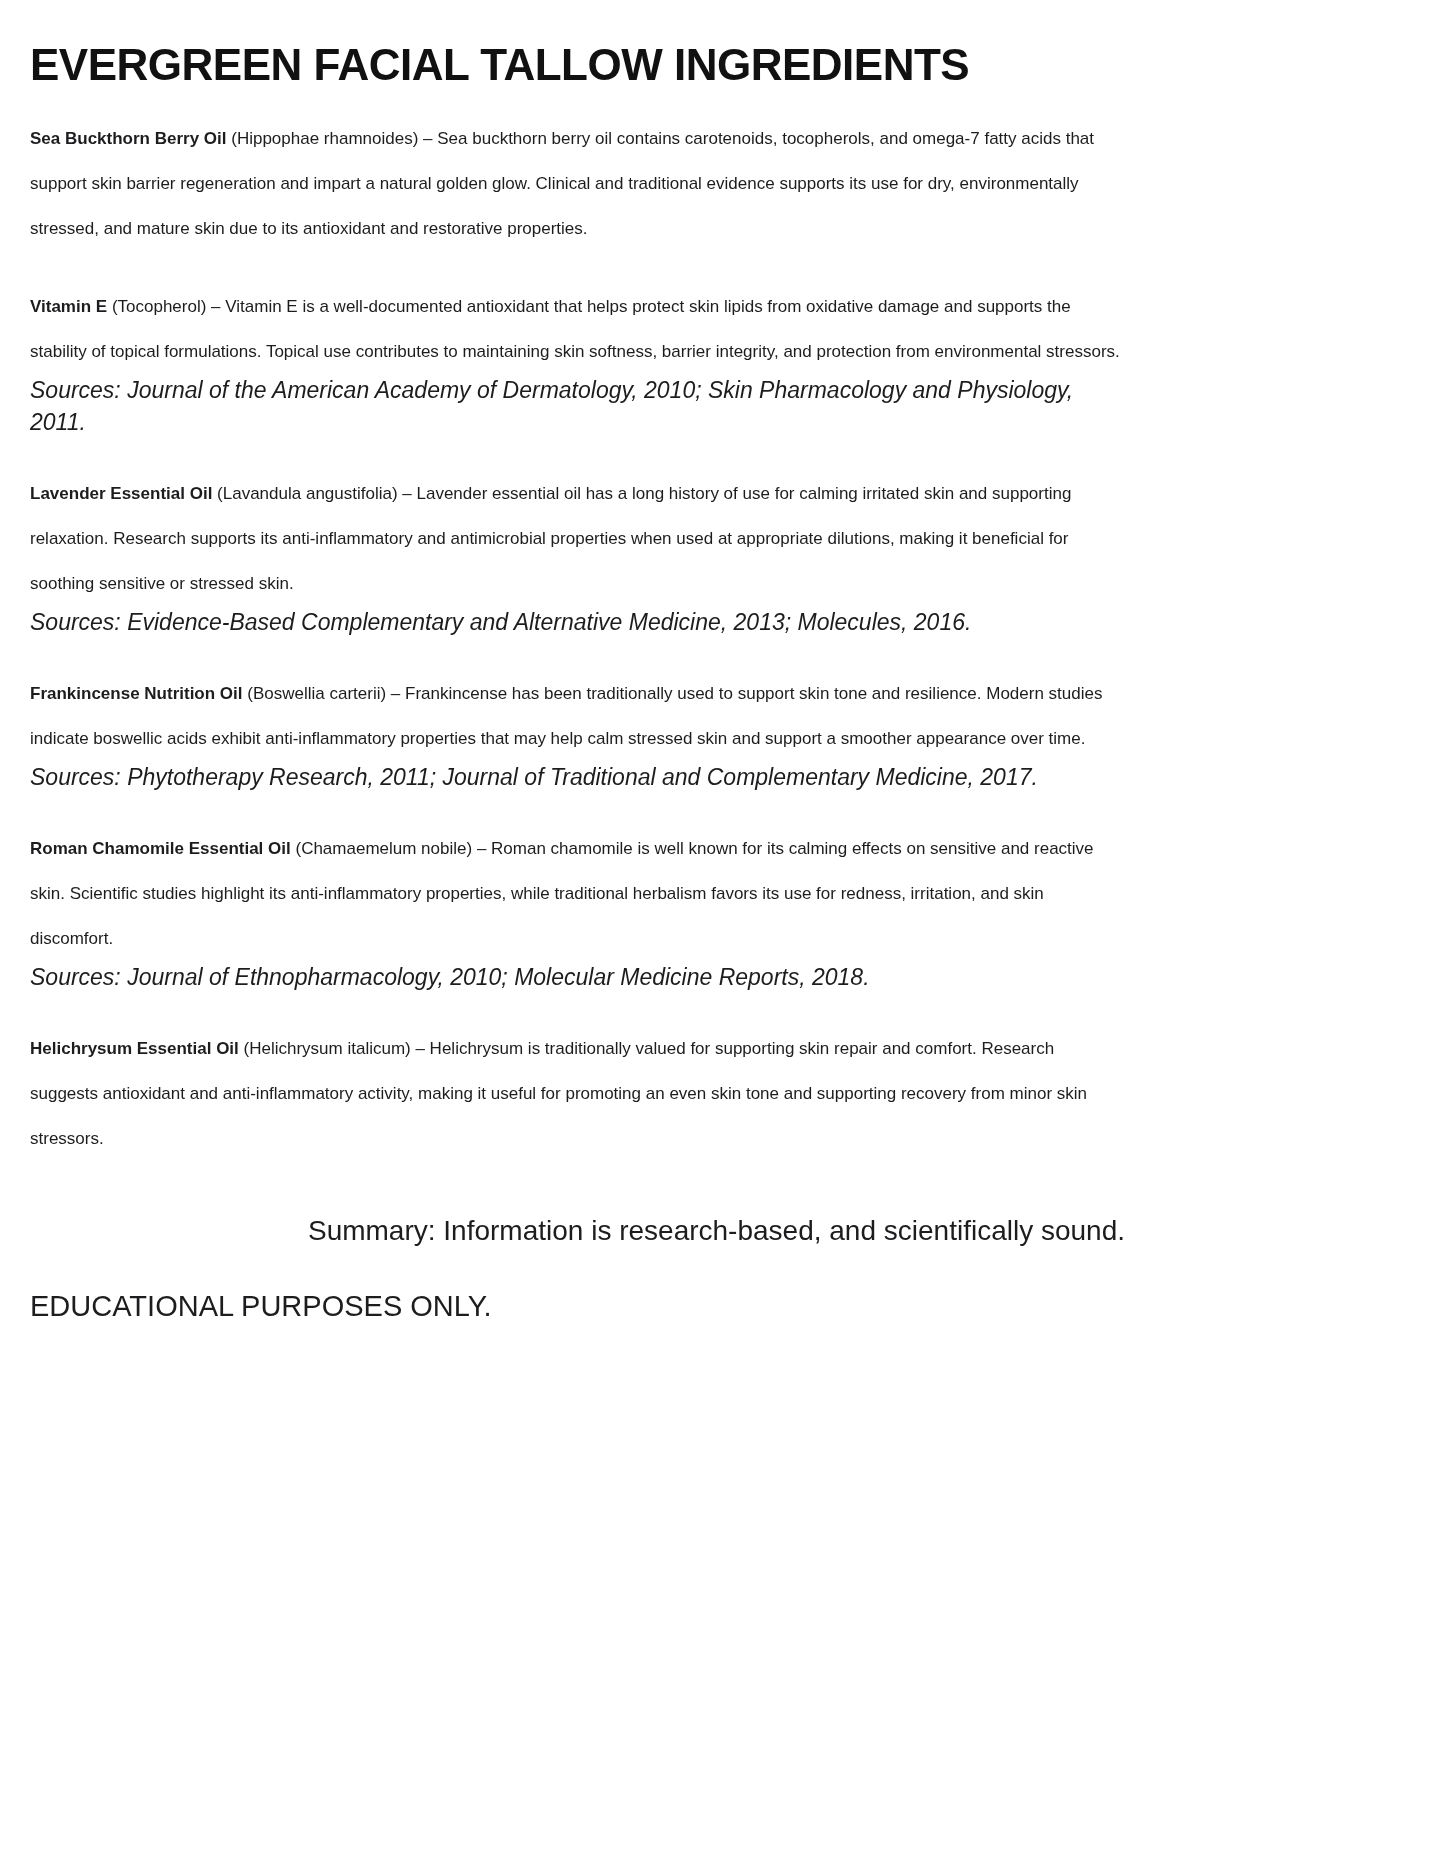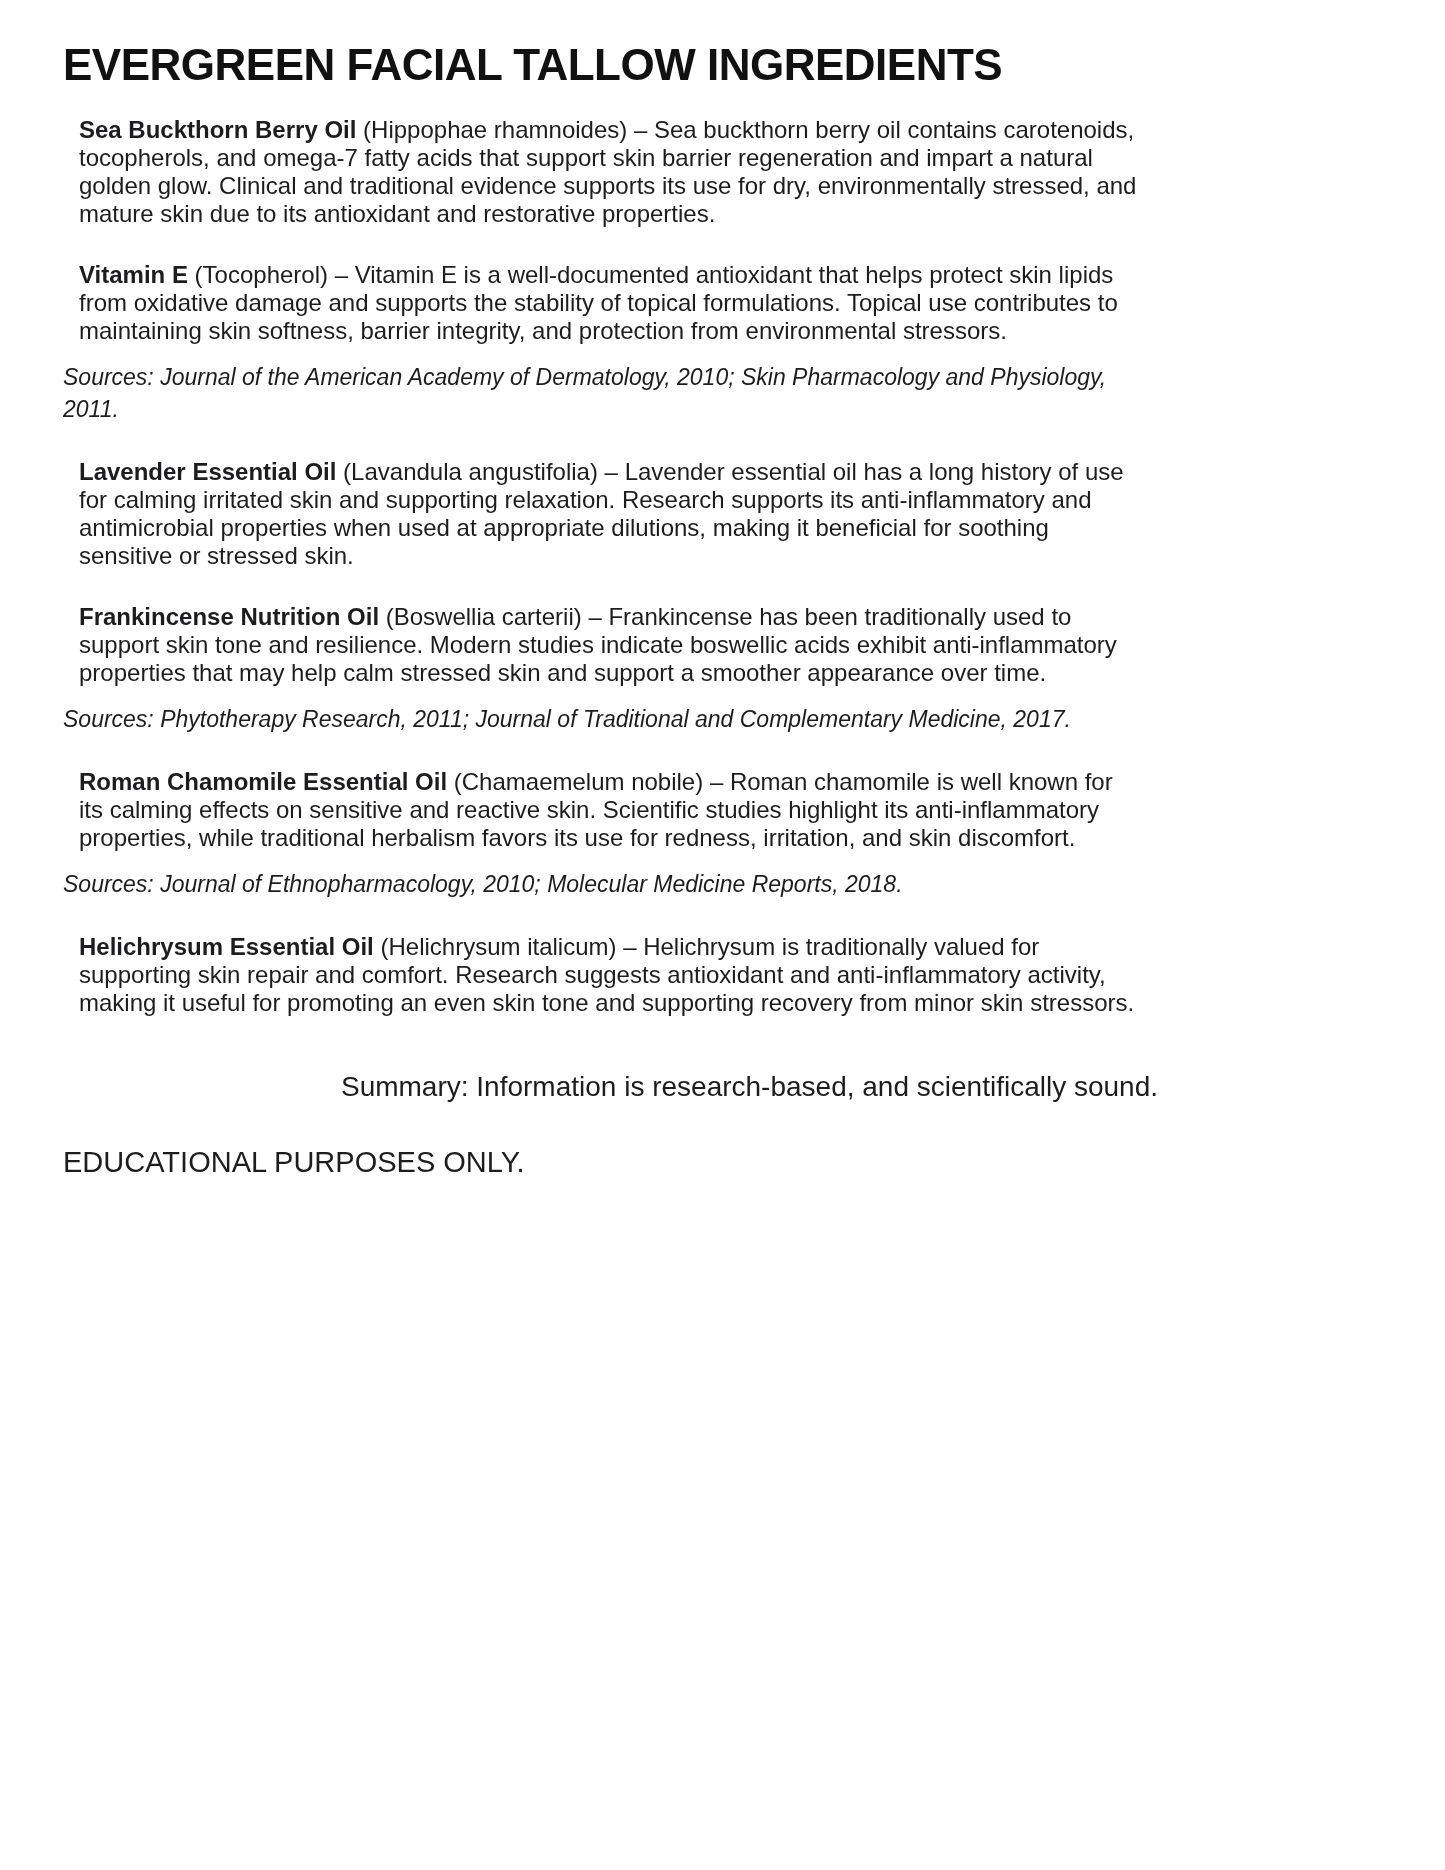--- a/index.html
+++ b/index.html
@@ -6,41 +6,41 @@
     margin: 0;
     padding: 0;
     background: #ffffff;
     color: #1d1d1f;
     font-family: "Liberation Sans", "DejaVu Sans", sans-serif;
   }
   .page {
     width: 1445px;
     height: 1870px;
     box-sizing: border-box;
-    padding: 40px 40px 0 63px;
+    padding: 40px 40px 0 30px;
     background: #ffffff;
     overflow: hidden;
   }
   .content {
     width: 1095px;
   }
   h1.doc-title {
     font-size: 44px;
     font-weight: 600;
     letter-spacing: -0.5px;
     margin: 0 0 26px 0;
     color: #111111;
   }
   .ingredient {
     margin: 0 0 33px 0;
   }
   p.body-para {
-    font-size: 24px;
-    line-height: 28px;
-    margin: 16px;
+    font-size: 17px;
+    line-height: 45px;
+    margin: 0;
   }
   p.body-para strong {
     font-weight: 700;
   }
   p.sources {
     font-size: 23px;
     line-height: 32px;
     margin: 0;
     font-style: italic;
   }
@@ -68,20 +68,21 @@
       <p class="body-para"><strong>Sea Buckthorn Berry Oil</strong><span> (Hippophae rhamnoides) – Sea buckthorn berry oil contains carotenoids, tocopherols, and omega-7 fatty acids that support skin barrier regeneration and impart a natural golden glow. Clinical and traditional evidence supports its use for dry, environmentally stressed, and mature skin due to its antioxidant and restorative properties.</span></p>
     </div>
 
     <div class="ingredient">
       <p class="body-para"><strong>Vitamin E</strong><span> (Tocopherol) – Vitamin E is a well-documented antioxidant that helps protect skin lipids from oxidative damage and supports the stability of topical formulations. Topical use contributes to maintaining skin softness, barrier integrity, and protection from environmental stressors.</span></p>
       <p class="sources">Sources: Journal of the American Academy of Dermatology, 2010; Skin Pharmacology and Physiology, 2011.</p>
     </div>
 
     <div class="ingredient">
       <p class="body-para"><strong>Lavender Essential Oil</strong><span> (Lavandula angustifolia) – Lavender essential oil has a long history of use for calming irritated skin and supporting relaxation. Research supports its anti-inflammatory and antimicrobial properties when used at appropriate dilutions, making it beneficial for soothing sensitive or stressed skin.</span></p>
+      <p class="sources">Sources: Evidence-Based Complementary and Alternative Medicine, 2013; Molecules, 2016.</p>
     </div>
 
     <div class="ingredient">
       <p class="body-para"><strong>Frankincense Nutrition Oil</strong><span> (Boswellia carterii) – Frankincense has been traditionally used to support skin tone and resilience. Modern studies indicate boswellic acids exhibit anti-inflammatory properties that may help calm stressed skin and support a smoother appearance over time.</span></p>
       <p class="sources">Sources: Phytotherapy Research, 2011; Journal of Traditional and Complementary Medicine, 2017.</p>
     </div>
 
     <div class="ingredient">
       <p class="body-para"><strong>Roman Chamomile Essential Oil</strong><span> (Chamaemelum nobile) – Roman chamomile is well known for its calming effects on sensitive and reactive skin. Scientific studies highlight its anti-inflammatory properties, while traditional herbalism favors its use for redness, irritation, and skin discomfort.</span></p>
       <p class="sources">Sources: Journal of Ethnopharmacology, 2010; Molecular Medicine Reports, 2018.</p>

